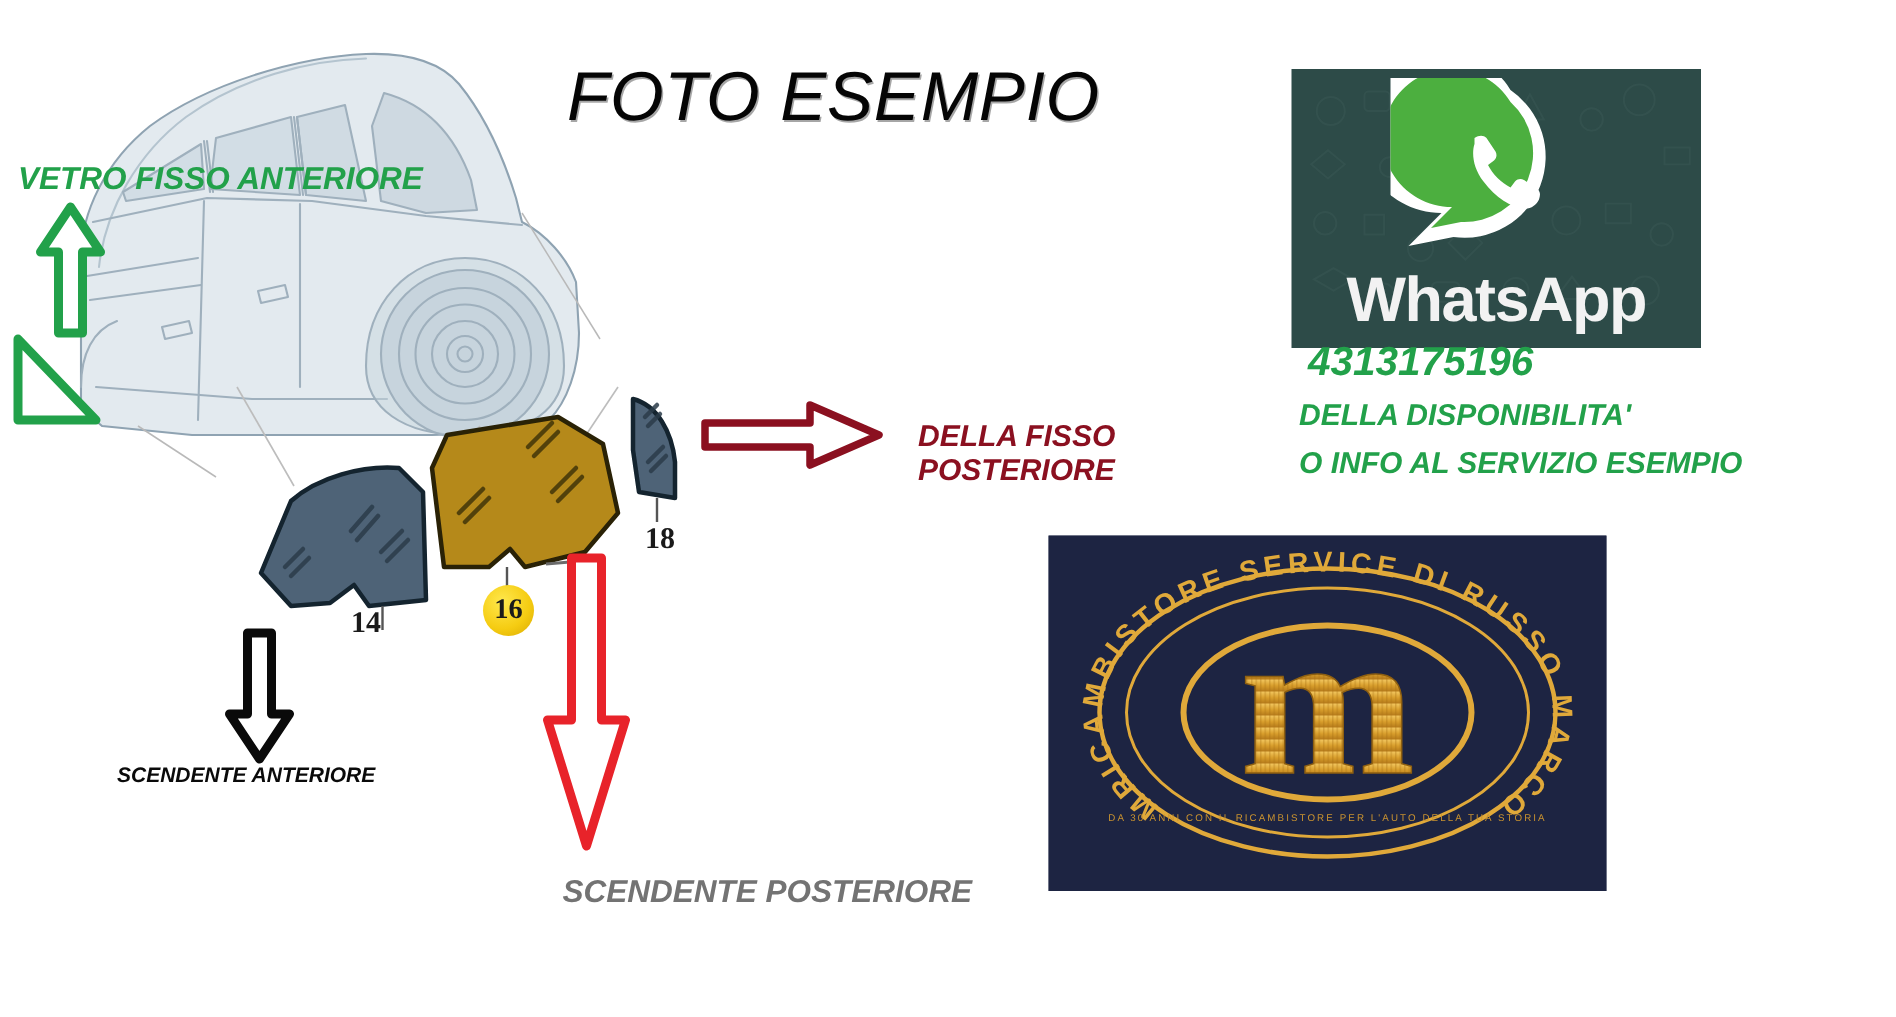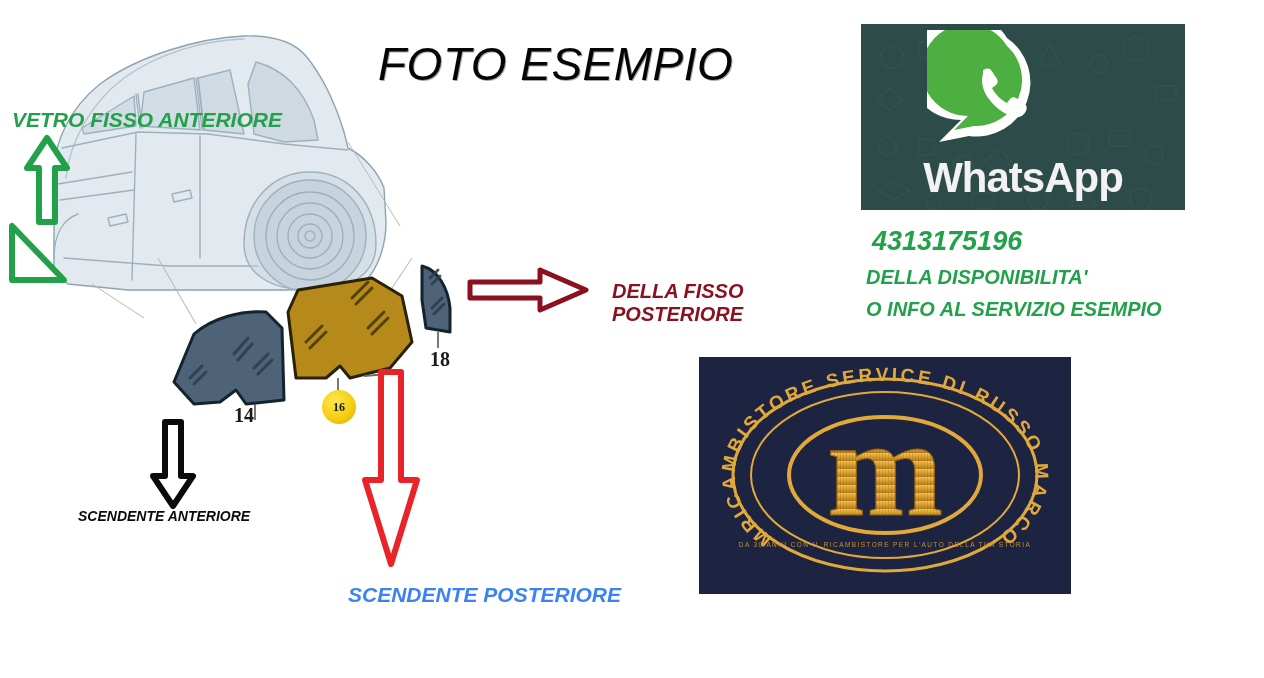--- a/index.html
+++ b/index.html
@@ -3,21 +3,21 @@
 <meta charset="utf-8">
 <style>
   html,body{margin:0;padding:0;background:#ffffff;}
   body{width:1264px;height:678px;position:relative;overflow:hidden;
        font-family:"Liberation Sans","DejaVu Sans",sans-serif;}
   .abs{position:absolute;}
   
   .lbl{font-weight:bold;font-style:italic;white-space:pre;line-height:1.15;}
   .green{color:#22a14a;}
   .darkred{color:#8b1020;}
-  .red{color:#3b82f6;}
+  .red{color:#737373;margin-left:27px;}
   .black{color:#0a0a0a;}
   #foto-esempio{left:378px;top:38px;font-size:46px;letter-spacing:0.5px;
       color:#050505;font-weight:normal;font-style:italic;
       text-shadow:1px 1px 0 rgba(0,0,0,.35);}
   #vetro-fisso-anteriore{left:12px;top:108px;font-size:21px;}
   #vetro-fisso-posteriore{left:612px;top:280px;font-size:20px;}
   #scendente-anteriore{left:78px;top:508px;font-size:14px;}
   #scendente-posteriore{left:348px;top:583px;font-size:21px;}
   
   #car-wrap{left:48px;top:22px;width:370px;height:300px;}
@@ -25,30 +25,30 @@
   #parts-wrap{left:150px;top:250px;width:330px;height:215px;}
   .partnum{font-family:"Liberation Serif","DejaVu Serif",serif;font-weight:bold;
            font-size:20px;color:#1a1a1a;}
   #num14{left:234px;top:404px;}
   #num18{left:430px;top:348px;}
   #num17{left:378px;top:398px;}
   #badge16{left:322px;top:390px;width:34px;height:34px;border-radius:50%;
            background:radial-gradient(circle at 38% 33%, #ffe84d 0%, #f5cc12 58%, #d9a800 100%);
            display:flex;align-items:center;justify-content:center;
            font-family:"Liberation Serif","DejaVu Serif",serif;
-           font-weight:bold;font-size:12px;color:#1b1b1b;}
+           font-weight:bold;font-size:19px;color:#1b1b1b;}
   
   .arrow{pointer-events:none;}
   #arrow-green-up{left:24px;top:134px;width:46px;height:92px;}
   #tri-green{left:6px;top:220px;width:62px;height:66px;}
   #arrow-black-down{left:150px;top:418px;width:46px;height:92px;}
   #arrow-red-down{left:360px;top:368px;width:62px;height:200px;}
   #arrow-red-right{left:466px;top:266px;width:124px;height:48px;}
   
-  #whatsapp-card{left:861px;top:24px;width:324px;height:186px;
+  #whatsapp-card{left:861px;top:46px;width:273px;height:186px;
       background:#2d4b48;overflow:hidden;}
   #wa-pattern{position:absolute;inset:0;opacity:.35;}
   #wa-name{position:absolute;left:0;right:0;bottom:8px;text-align:center;
       color:#f2f2f2;font-size:42px;font-weight:bold;letter-spacing:-1px;}
   
   #phone-number{left:872px;top:226px;font-size:27px;}
   #contact-l1{left:866px;top:266px;font-size:20px;}
   #contact-l2{left:866px;top:298px;font-size:20px;}
   
   #shop-logo{left:699px;top:357px;width:372px;height:237px;background:#1d2442;}

